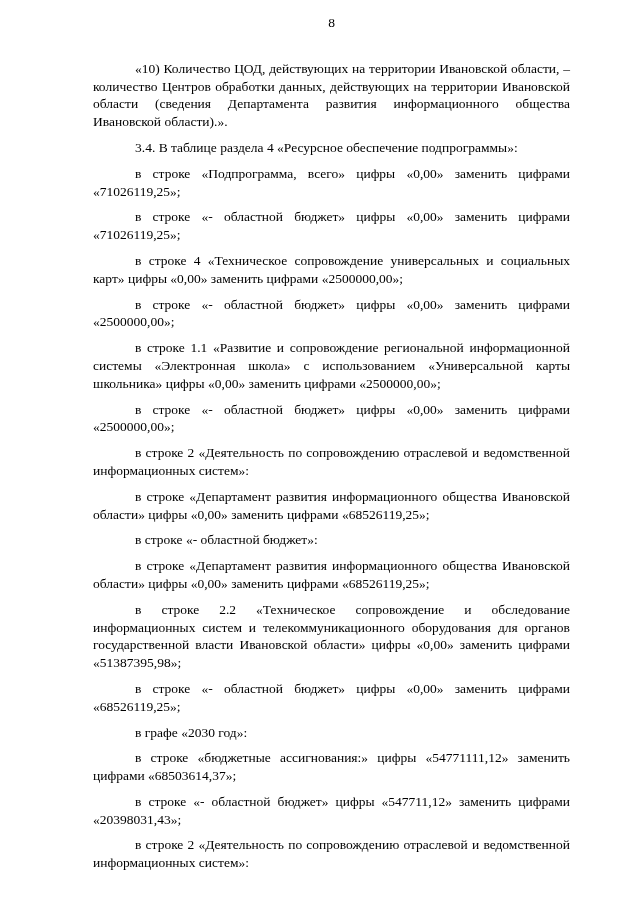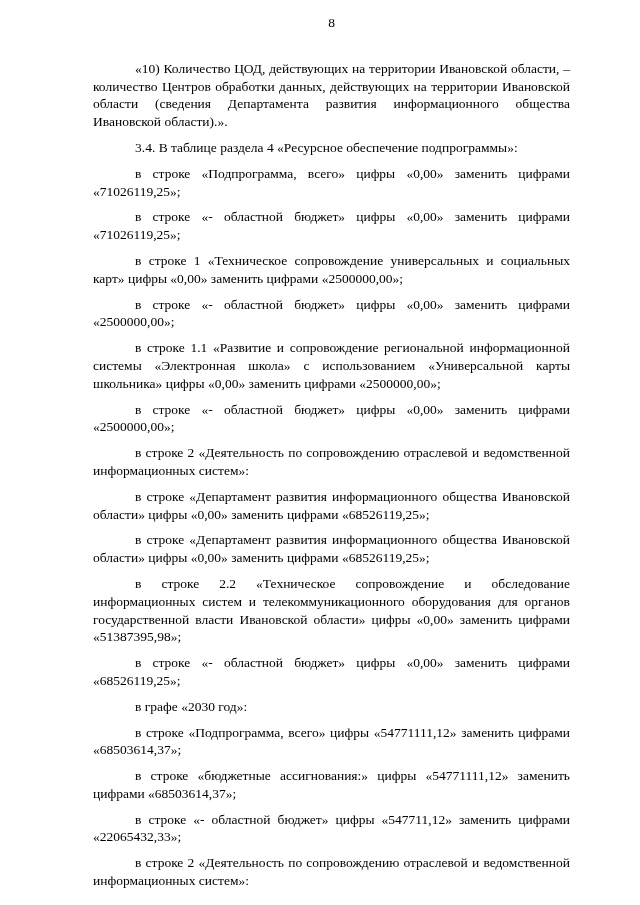--- a/index.html
+++ b/index.html
@@ -33,28 +33,28 @@
 </head>
 <body>
 
 <div class="page">
   <div class="page-number">8</div>
   <div class="content">
     <p>«10) Количество ЦОД, действующих на территории Ивановской области, – количество Центров обработки данных, действующих на территории Ивановской области (сведения Департамента развития информационного общества Ивановской области).».</p>
     <p>3.4. В таблице раздела 4 «Ресурсное обеспечение подпрограммы»:</p>
     <p>в строке «Подпрограмма, всего» цифры «0,00» заменить цифрами «71026119,25»;</p>
     <p>в строке «- областной бюджет» цифры «0,00» заменить цифрами «71026119,25»;</p>
-    <p>в строке 1 «Техническое сопровождение универсальных и социальных карт» цифры «0,00» заменить цифрами «2500000,00»;</p>
+    <p>в строке 4 «Техническое сопровождение универсальных и социальных карт» цифры «0,00» заменить цифрами «2500000,00»;</p>
     <p>в строке «- областной бюджет» цифры «0,00» заменить цифрами «2500000,00»;</p>
     <p>в строке 1.1 «Развитие и сопровождение региональной информационной системы «Электронная школа» с использованием «Универсальной карты школьника» цифры «0,00» заменить цифрами «2500000,00»;</p>
     <p>в строке «- областной бюджет» цифры «0,00» заменить цифрами «2500000,00»;</p>
     <p>в строке 2 «Деятельность по сопровождению отраслевой и ведомственной информационных систем»:</p>
     <p>в строке «Департамент развития информационного общества Ивановской области» цифры «0,00» заменить цифрами «68526119,25»;</p>
+    <p>в строке «- областной бюджет»:</p>
     <p>в строке «Департамент развития информационного общества Ивановской области» цифры «0,00» заменить цифрами «68526119,25»;</p>
     <p>в строке 2.2 «Техническое сопровождение и обследование информационных систем и телекоммуникационного оборудования для органов государственной власти Ивановской области» цифры «0,00» заменить цифрами «51387395,98»;</p>
     <p>в строке «- областной бюджет» цифры «0,00» заменить цифрами «68526119,25»;</p>
     <p>в графе «2030 год»:</p>
-    <p>в строке «Подпрограмма, всего» цифры «54771111,12» заменить цифрами «68503614,37»;</p>
     <p>в строке «бюджетные ассигнования:» цифры «54771111,12» заменить цифрами «68503614,37»;</p>
-    <p>в строке «- областной бюджет» цифры «547711,12» заменить цифрами «22065432,33»;</p>
+    <p>в строке «- областной бюджет» цифры «547711,12» заменить цифрами «20398031,43»;</p>
     <p>в строке 2 «Деятельность по сопровождению отраслевой и ведомственной информационных систем»:</p>
   </div>
 </div>
 
 </body></html>

